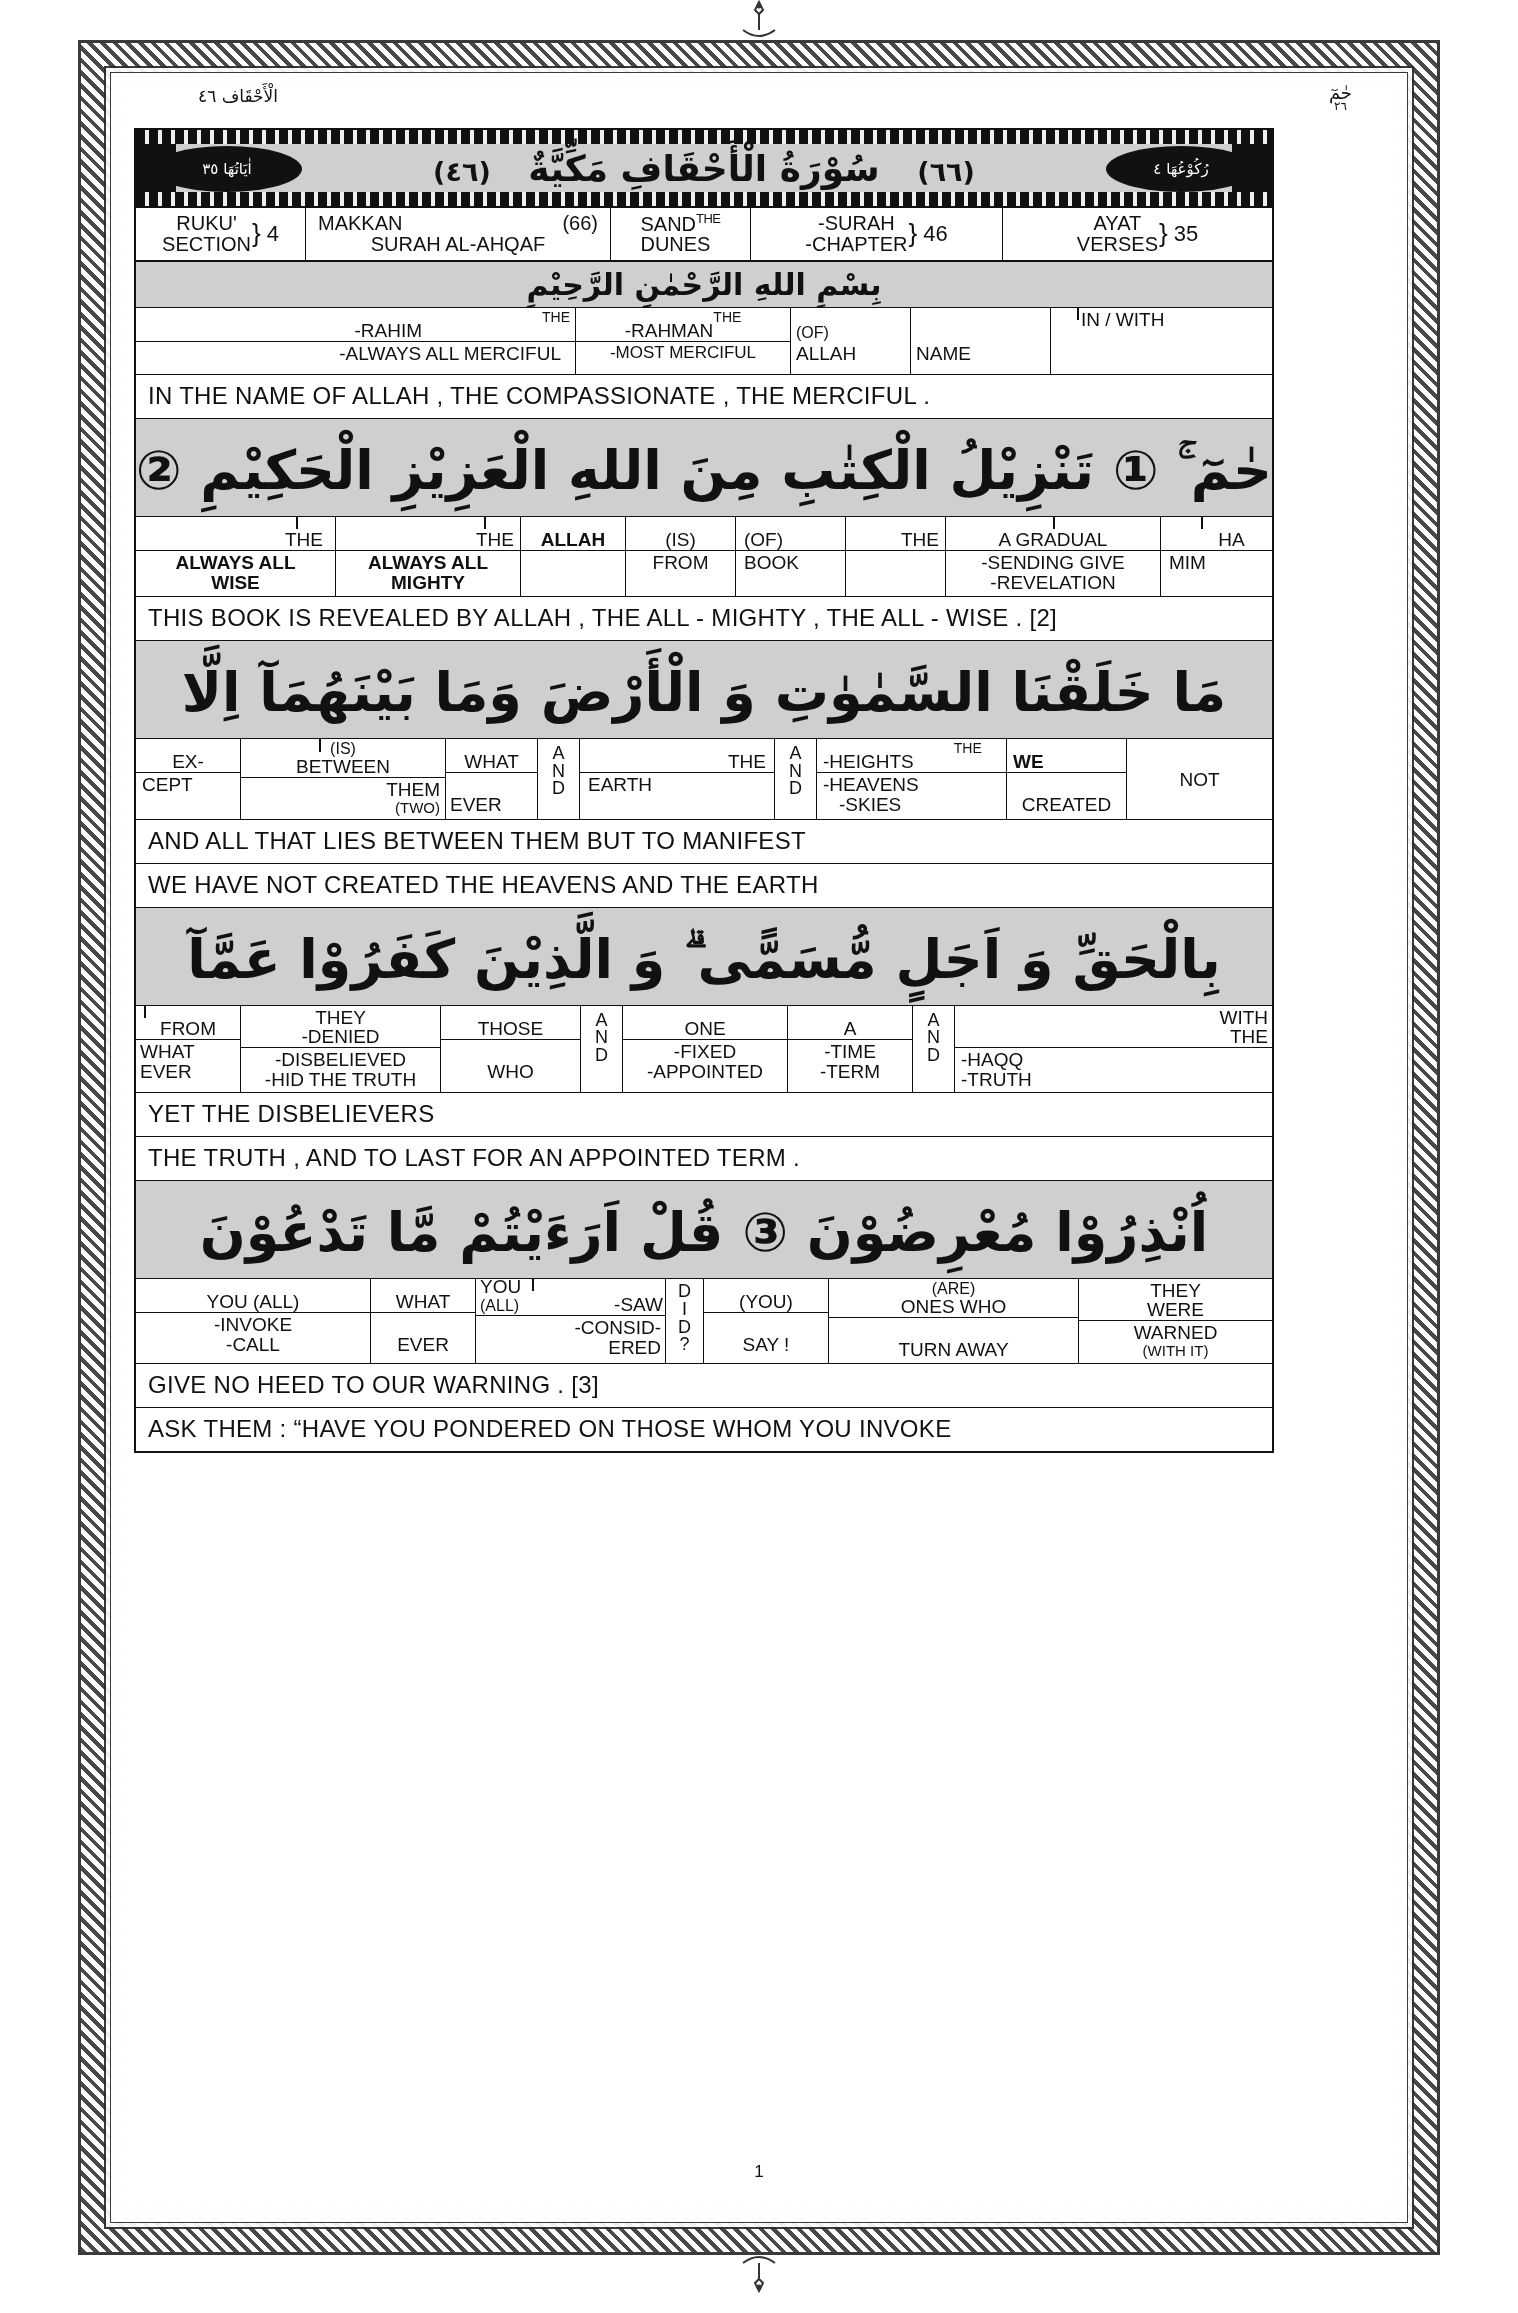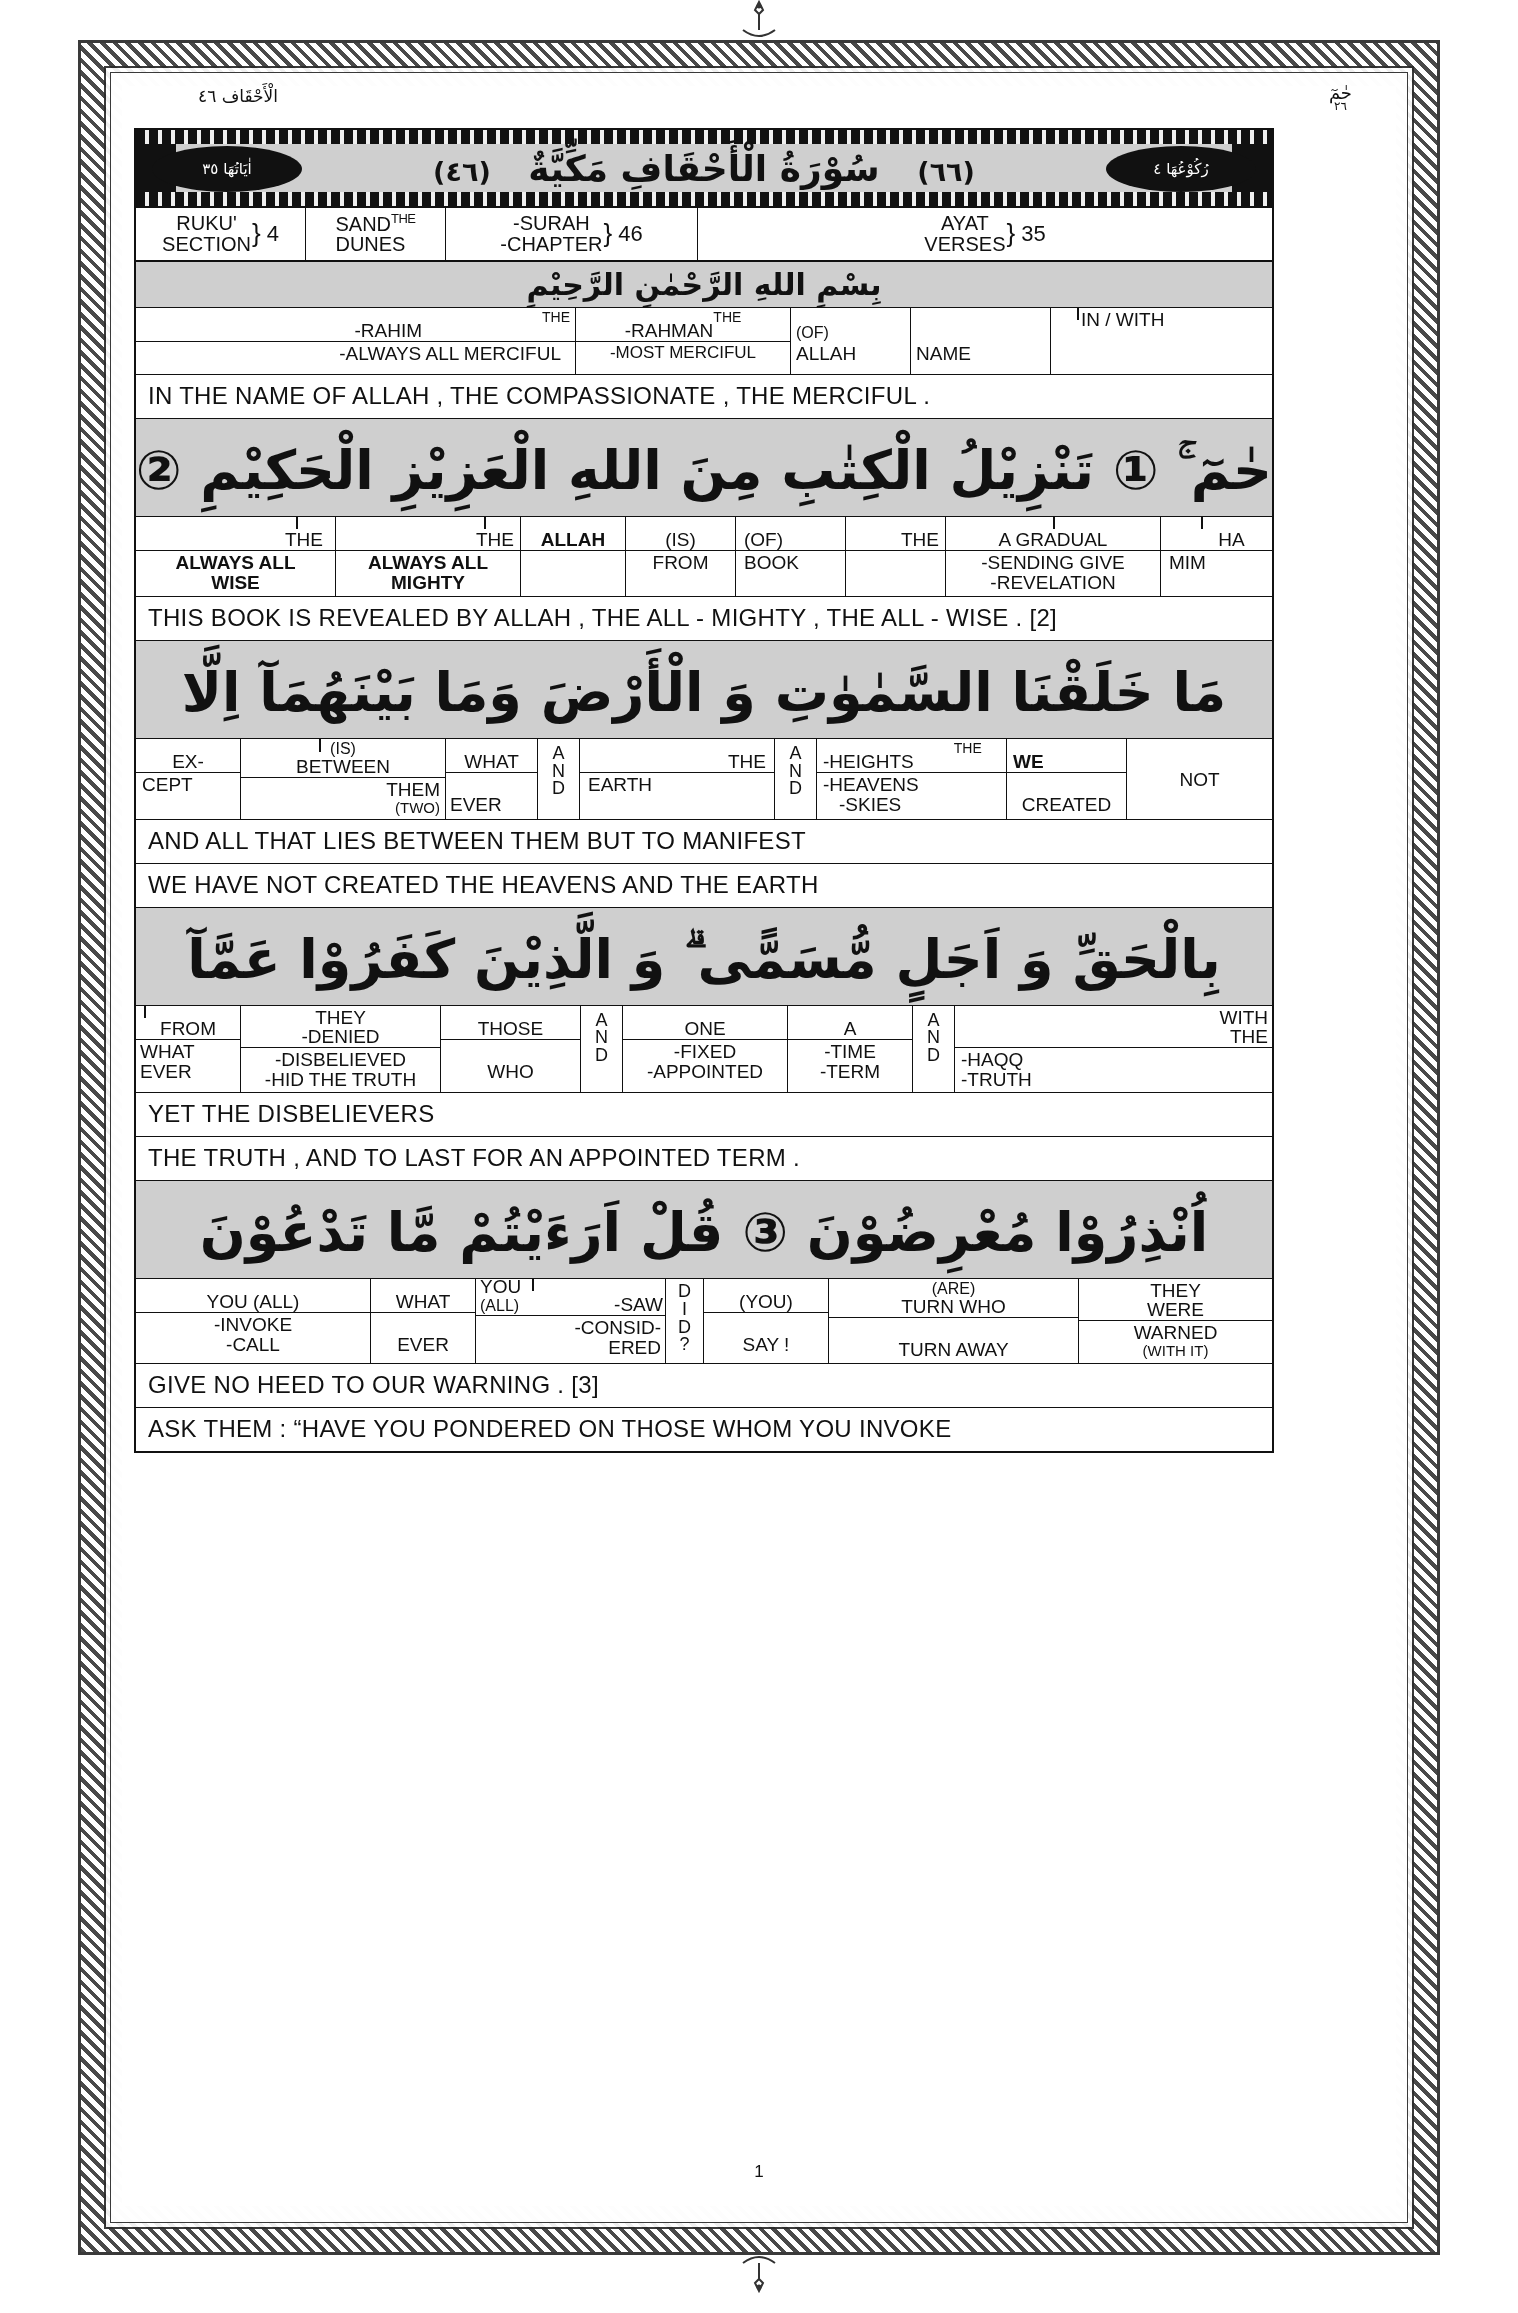--- a/index.html
+++ b/index.html
@@ -298,20 +298,29 @@
     <div class="inforow">
       <div class="infocell ic-ruku">
         <div class="two-line">
           <span class="l1">RUKU'</span>
           <span class="l2">SECTION</span>
         </div>
           <span class="brace">}</span>
           <span class="numbig">4</span>
       </div>
 
+      <div class="infocell ic-makkan">
+        <div class="two-line" style="width:100%">
+          <span class="l1" style="display:flex;justify-content:space-between;padding:0 6px;">
+            <span>MAKKAN</span>
+            <span>(66)</span>
+          </span>
+          <span class="l2">SURAH AL-AHQAF</span>
+        </div>
+      </div>
 
       <div class="infocell ic-sand">
         <div class="two-line" style="text-align:left;">
           <span class="l1"><span>SAND</span><span class="sup">THE</span></span>
           <span class="l2">DUNES</span>
         </div>
       </div>
 
       <div class="infocell ic-surah">
         <div class="two-line">
@@ -637,21 +646,21 @@
       </div>
 
       <div class="wcell" style="width:125px">
         <div class="wtop">(YOU)</div>
         <div class="wbot" style="align-items:flex-end;padding-top:22px;">SAY !</div>
       </div>
 
       <div class="wcell" style="width:250px">
         <div class="wtop two" style="flex-direction:column;align-items:center;justify-content:flex-end;">
           <span style="font-size:16px;">(ARE)</span>
-          <span>TURN WHO</span>
+          <span>ONES WHO</span>
         </div>
         <div class="wbot" style="align-items:flex-end;padding-top:22px;">TURN AWAY</div>
       </div>
 
       <div class="wcell" style="flex:1">
         <div class="wtop two" style="flex-direction:column;align-items:center;justify-content:flex-end;">
           <span>THEY</span>
           <span>WERE</span>
         </div>
         <div class="wbot two">

